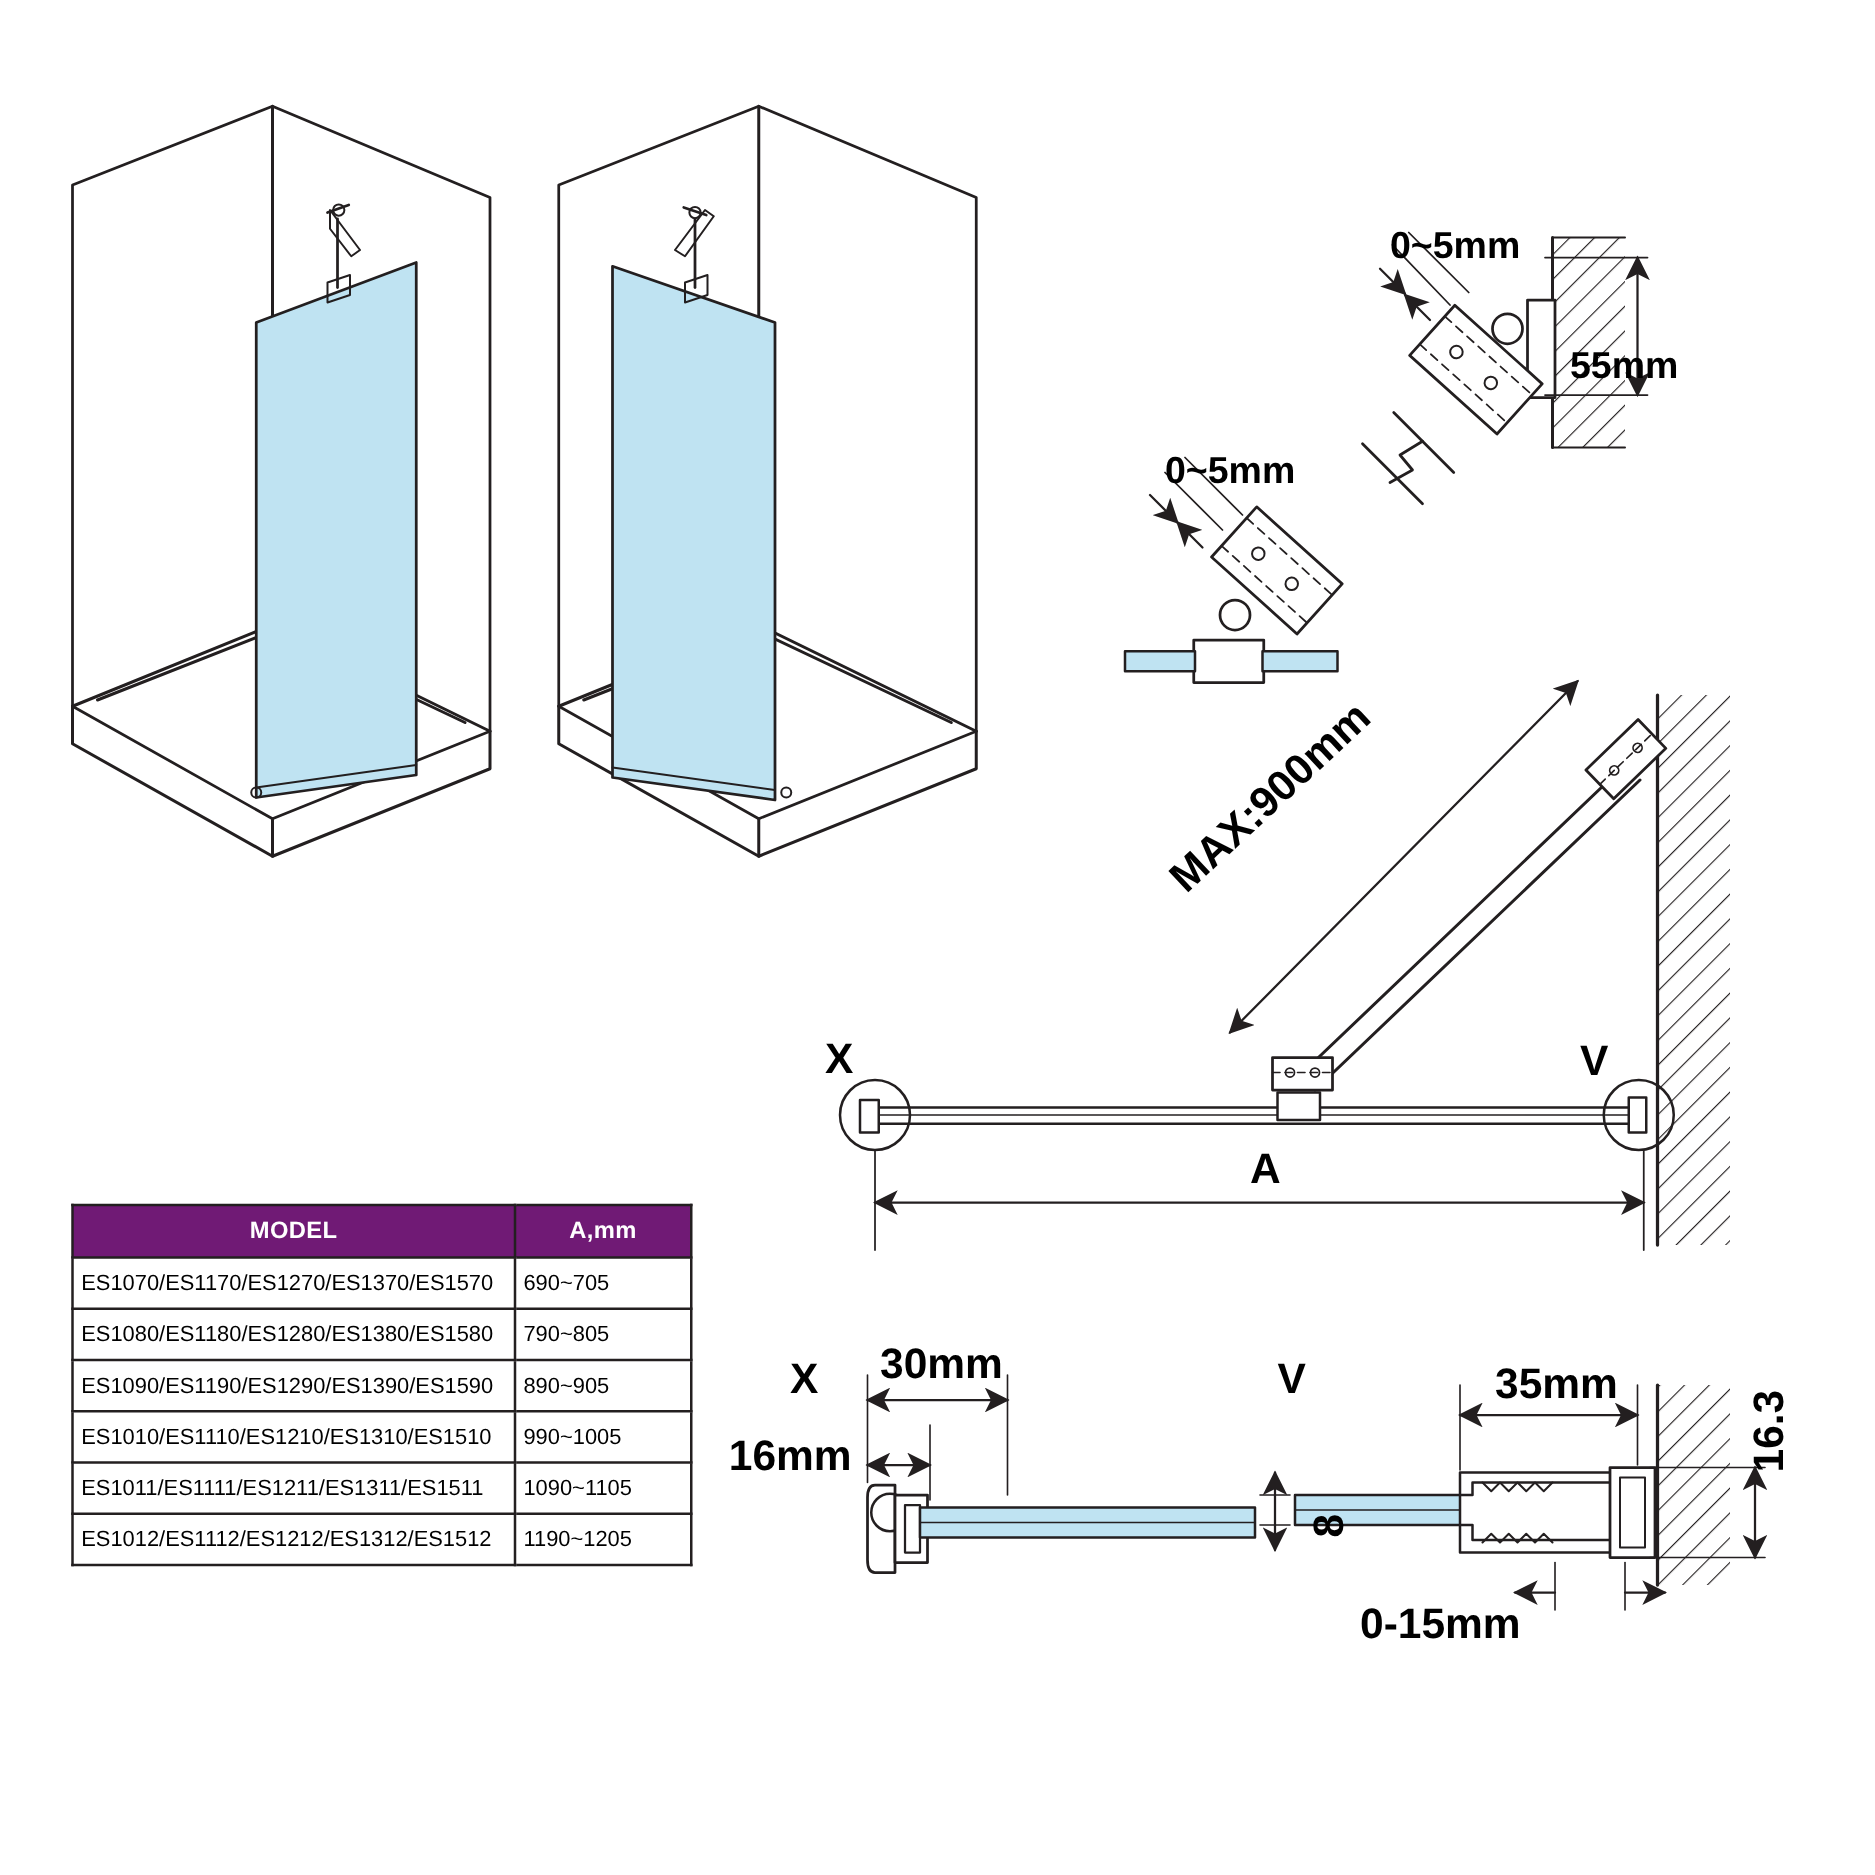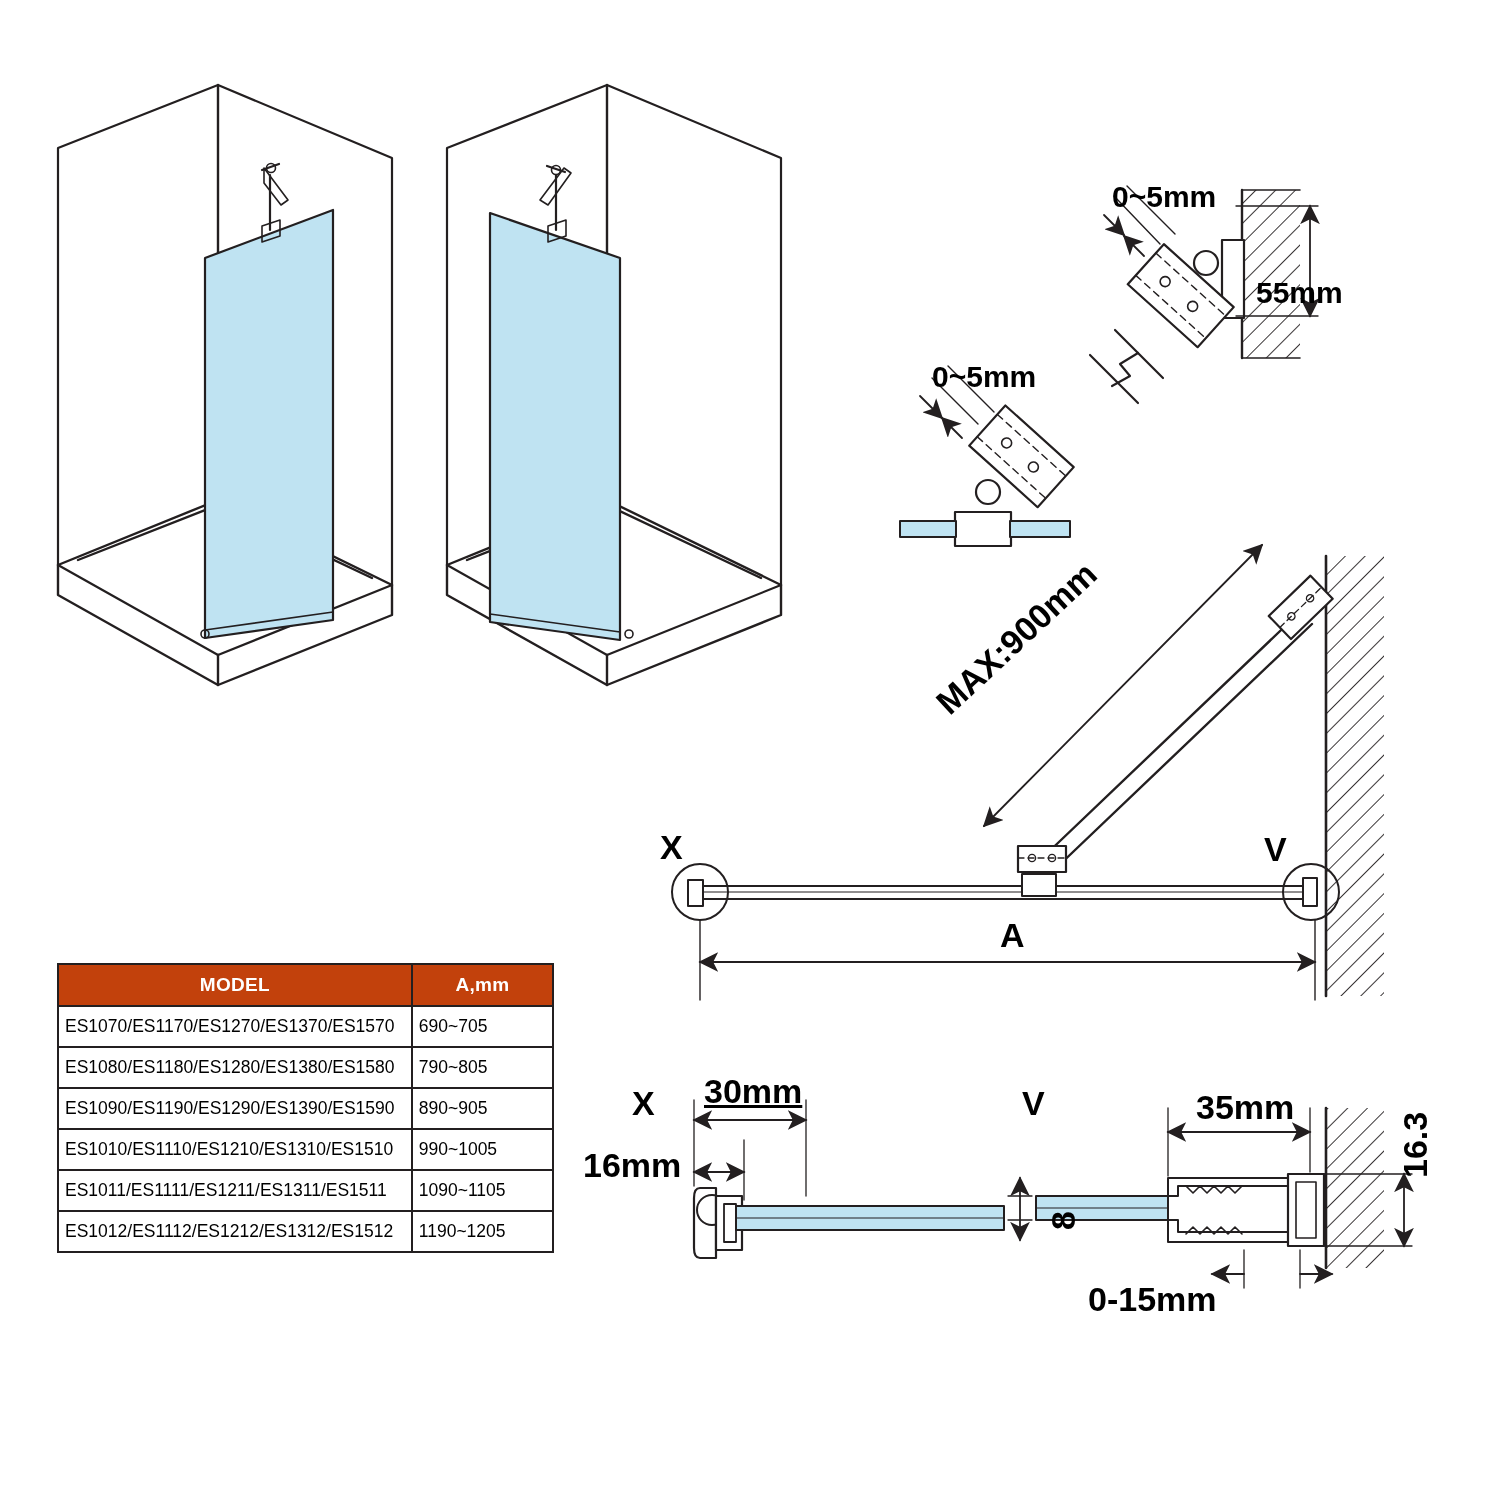--- a/index.html
+++ b/index.html
@@ -42,21 +42,21 @@
   .model-table {
     position: absolute;
     left: 57px;
     top: 963px;
     width: 497px;
     border-collapse: collapse;
     font-size: 17.5px;
     font-family: "Liberation Sans", sans-serif;
   }
   .model-table th {
-    background: #c2410c;
+    background: #701a75;
     color: #ffffff;
     font-weight: bold;
     font-size: 19px;
     padding: 9px 4px;
     border: 2px solid #231f20;
     letter-spacing: 0.3px;
   }
   .model-table td {
     border: 2px solid #231f20;
     padding: 9px 6px;
@@ -283,21 +283,21 @@
   <div class="lbl lbl-big" style="left:1000px; top:918px;">A</div>
 
   <div class="lbl lbl-big" style="left:660px; top:830px;">X</div>
 
   <div class="lbl lbl-big" style="left:1264px; top:832px;">V</div>
 
   <div class="lbl lbl-big" style="left:632px; top:1086px;">X</div>
 
   <div class="lbl lbl-big" style="left:1022px; top:1086px;">V</div>
 
-  <div class="lbl lbl-big" style="left:704px; top:1074px;text-decoration:underline;">30mm</div>
+  <div class="lbl lbl-big" style="left:704px; top:1074px;">30mm</div>
 
   <div class="lbl lbl-big" style="left:583px; top:1148px;text-align:right;">16mm</div>
 
   <div class="lbl lbl-big" style="left:1196px; top:1090px;">35mm</div>
 
   <div class="lbl lbl-big rot90" style="left:1398px; top:1178px;">16.3</div>
 
   <div class="lbl lbl-big rot90" style="left:1046px; top:1230px;">8</div>
 
   <div class="lbl lbl-big" style="left:1088px; top:1282px;">0-15mm</div>

